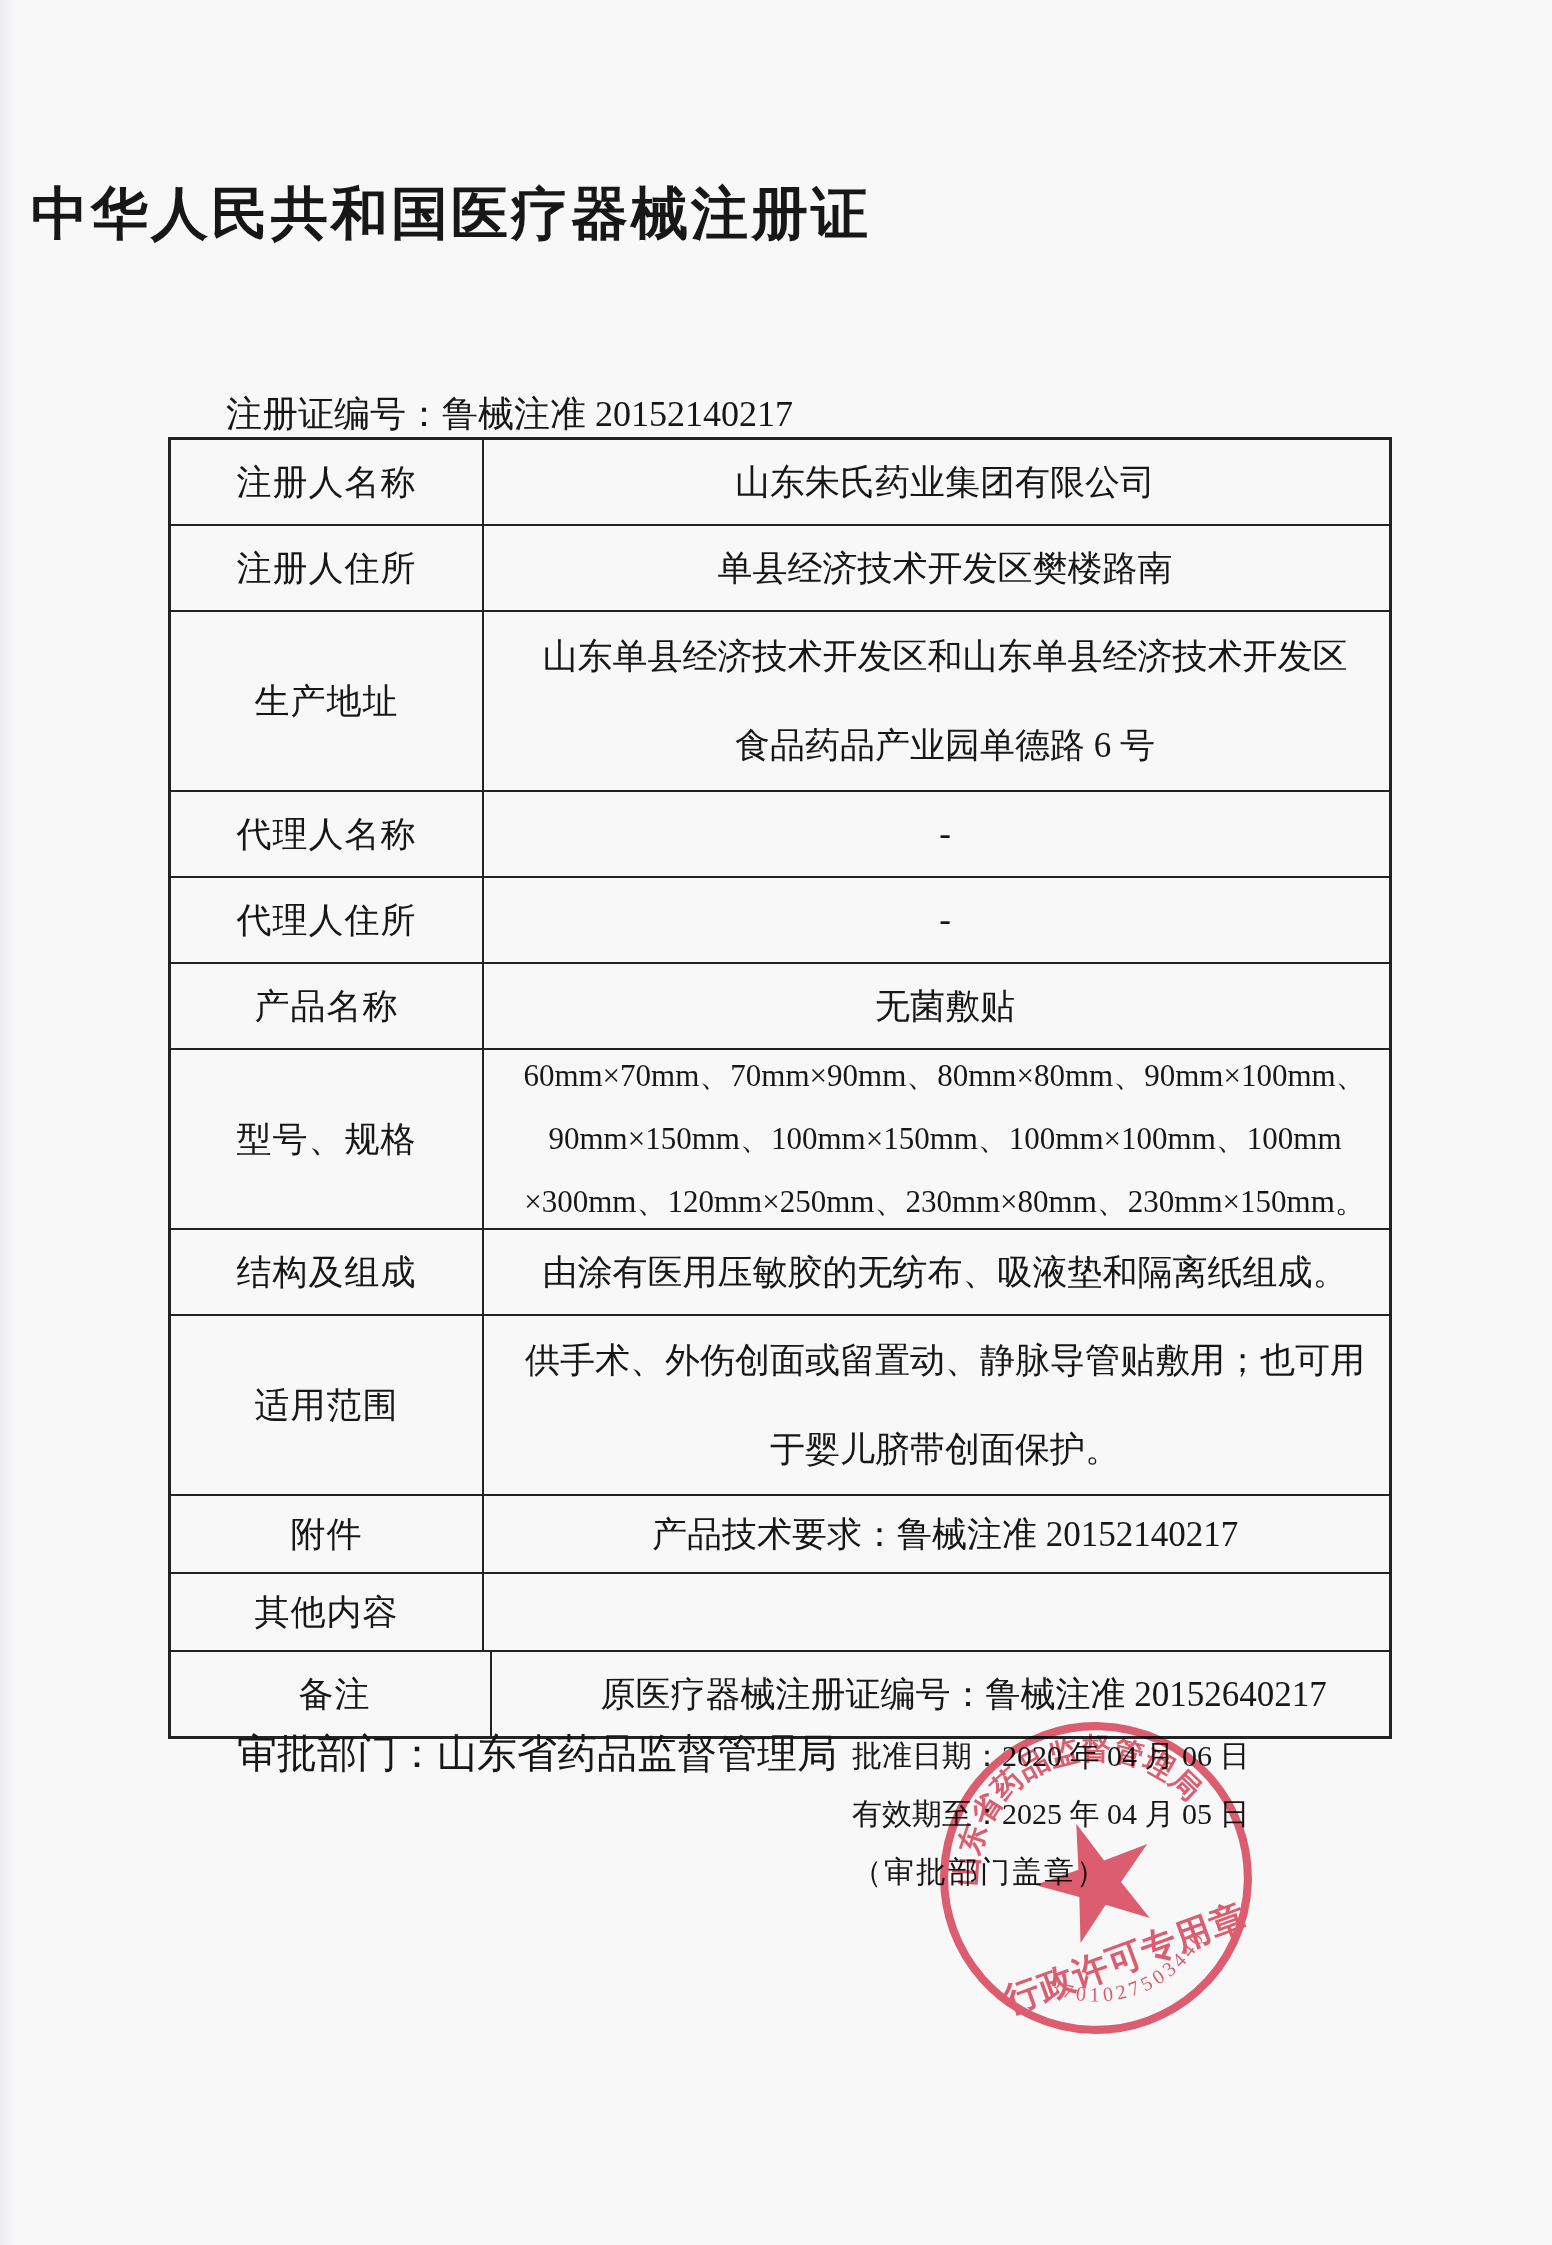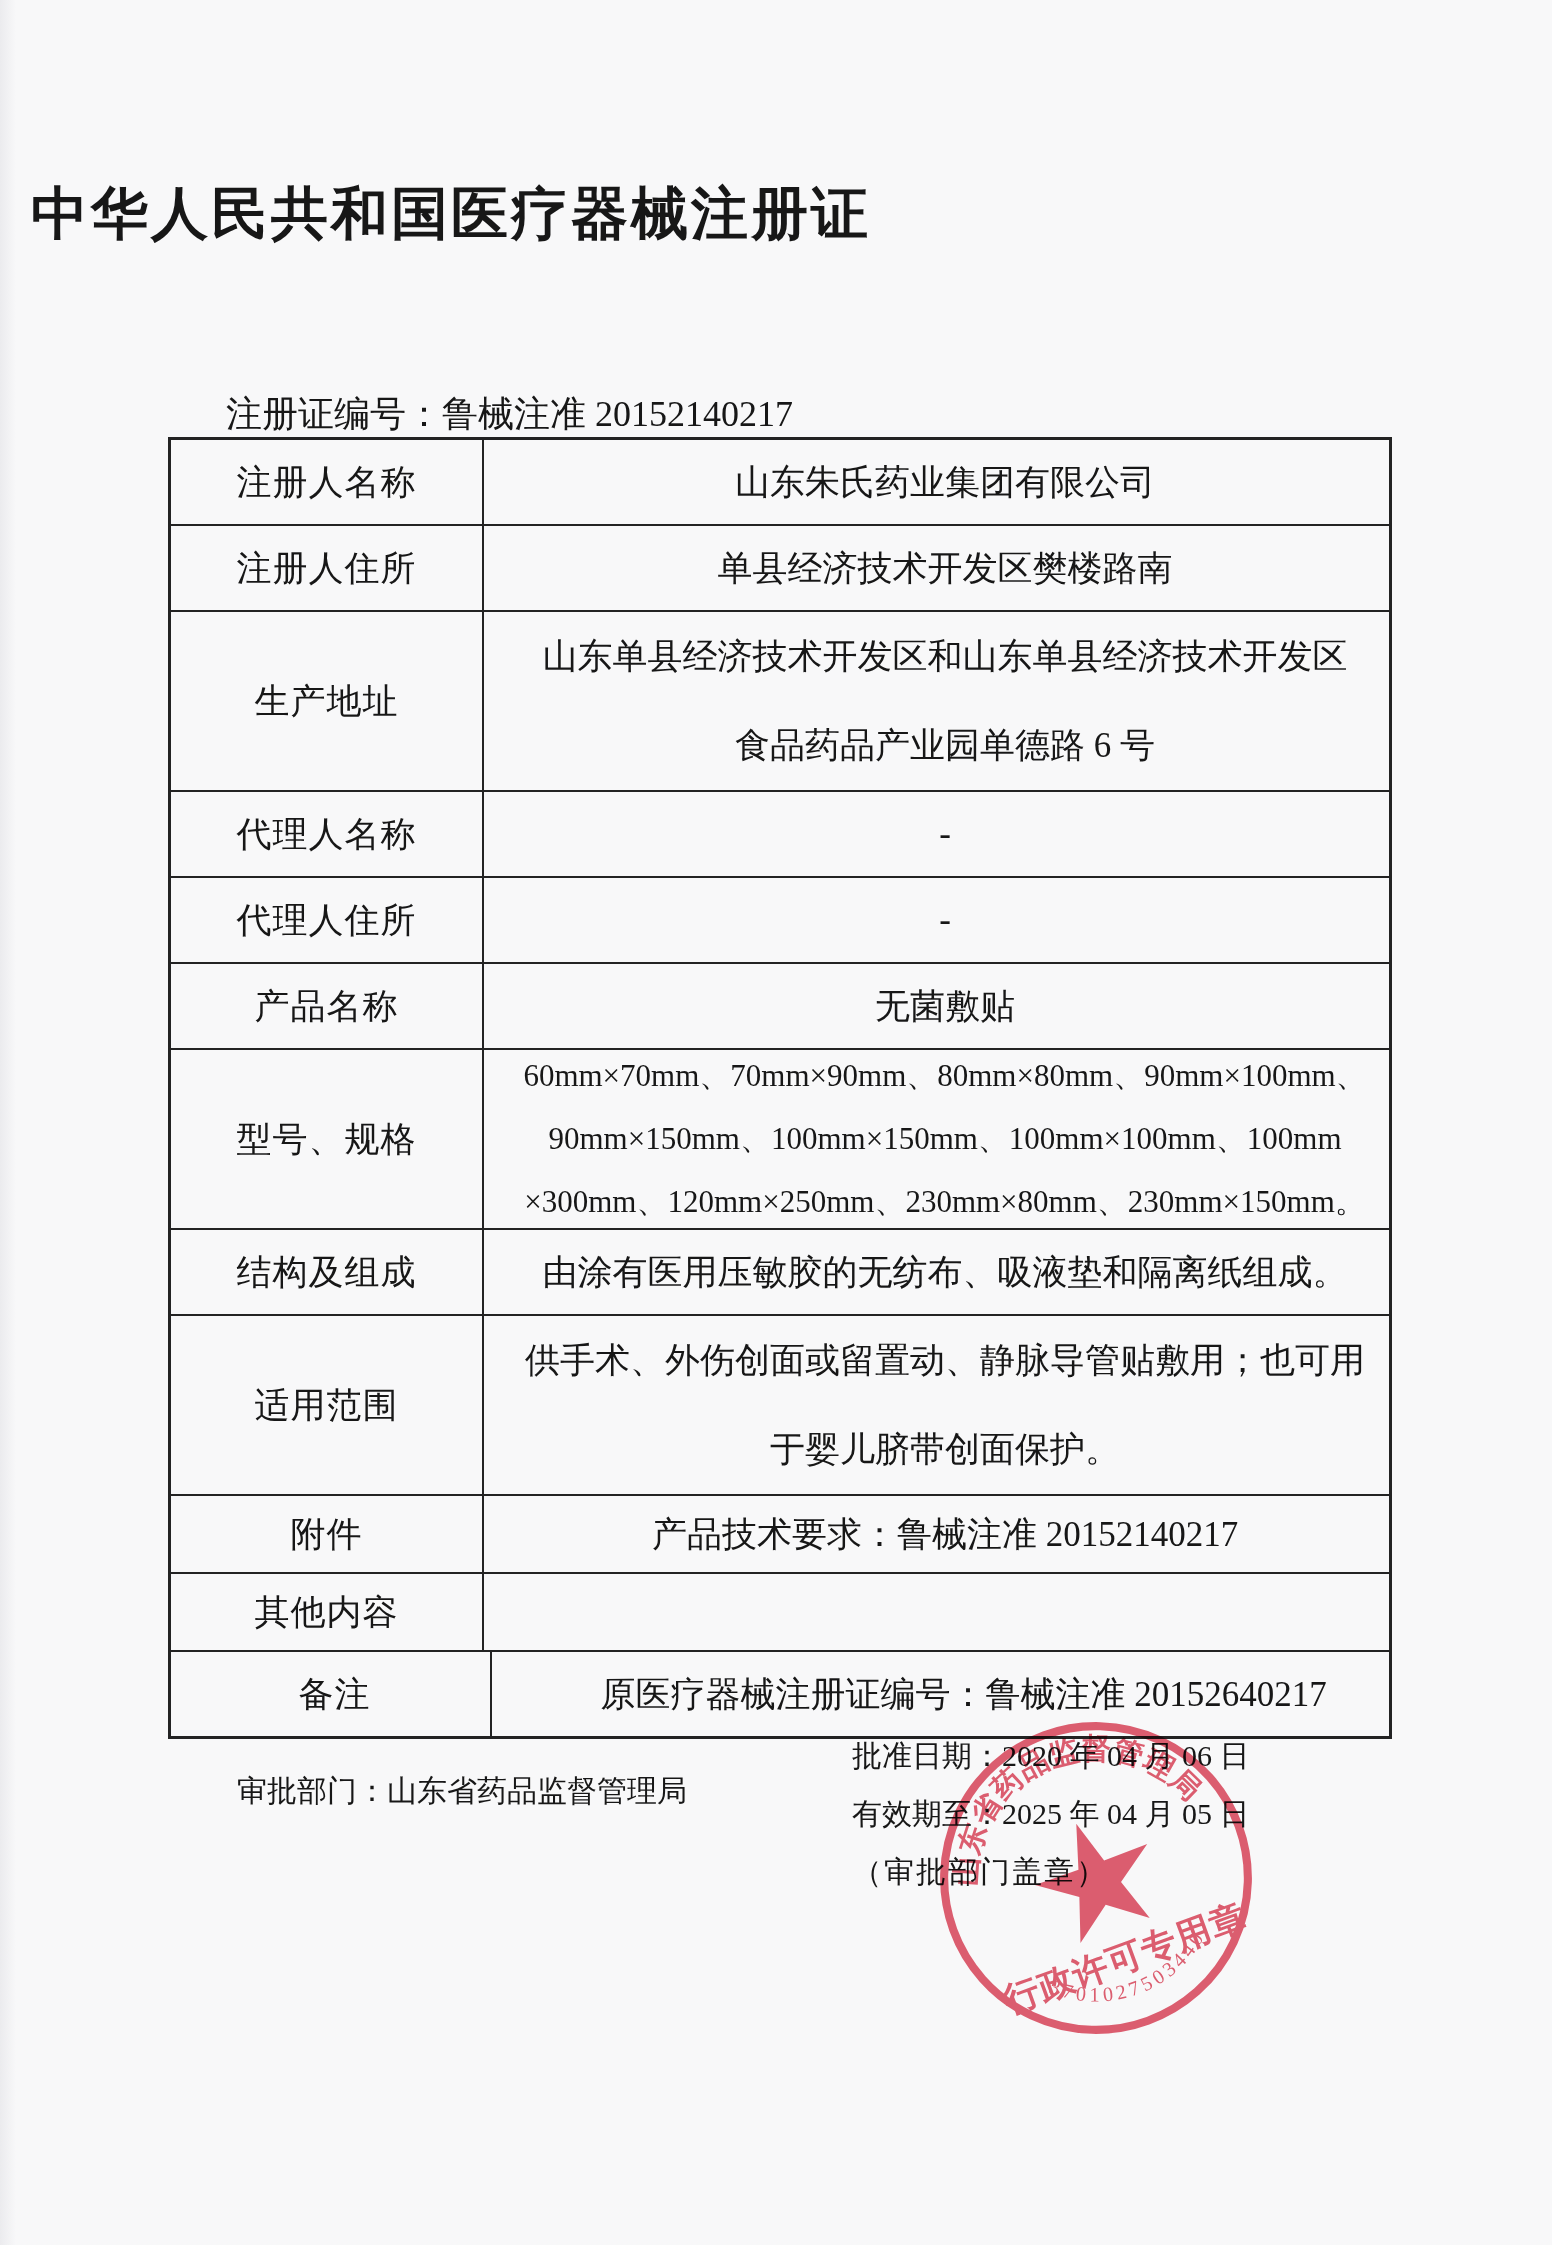--- a/index.html
+++ b/index.html
@@ -30,21 +30,21 @@
   .t-value {
     flex:1; display:flex; flex-direction:column; justify-content:center;
     padding-left:17px; font-size:35px; box-sizing:border-box; overflow:hidden;text-align:center;
   }
   .t-value.lines2 { gap:42px; }
   .t-value.lines3 { gap:21px; }
   .t-value.small { font-size:31px; }
   .t-value.indent { padding-left:46px; }
   .vline { white-space:nowrap; }
   .footer-left {
-    position:absolute; left:237px; top:1771px; font-size:30px; white-space:nowrap;
+    position:absolute; left:237px; top:1726px; font-size:40px; white-space:nowrap;
   }
   .footer-right {
     position:absolute; left:852px; top:1736px; font-size:30px;
   }
   .footer-right .fline { margin-bottom:17px; white-space:nowrap; }
   .footer-right .fline.seal-note { letter-spacing:2px; }
   .stamp {
     position:absolute; left:934px; top:1716px; width:324px; height:324px;
     mix-blend-mode:multiply; opacity:0.88; pointer-events:none;
   }

